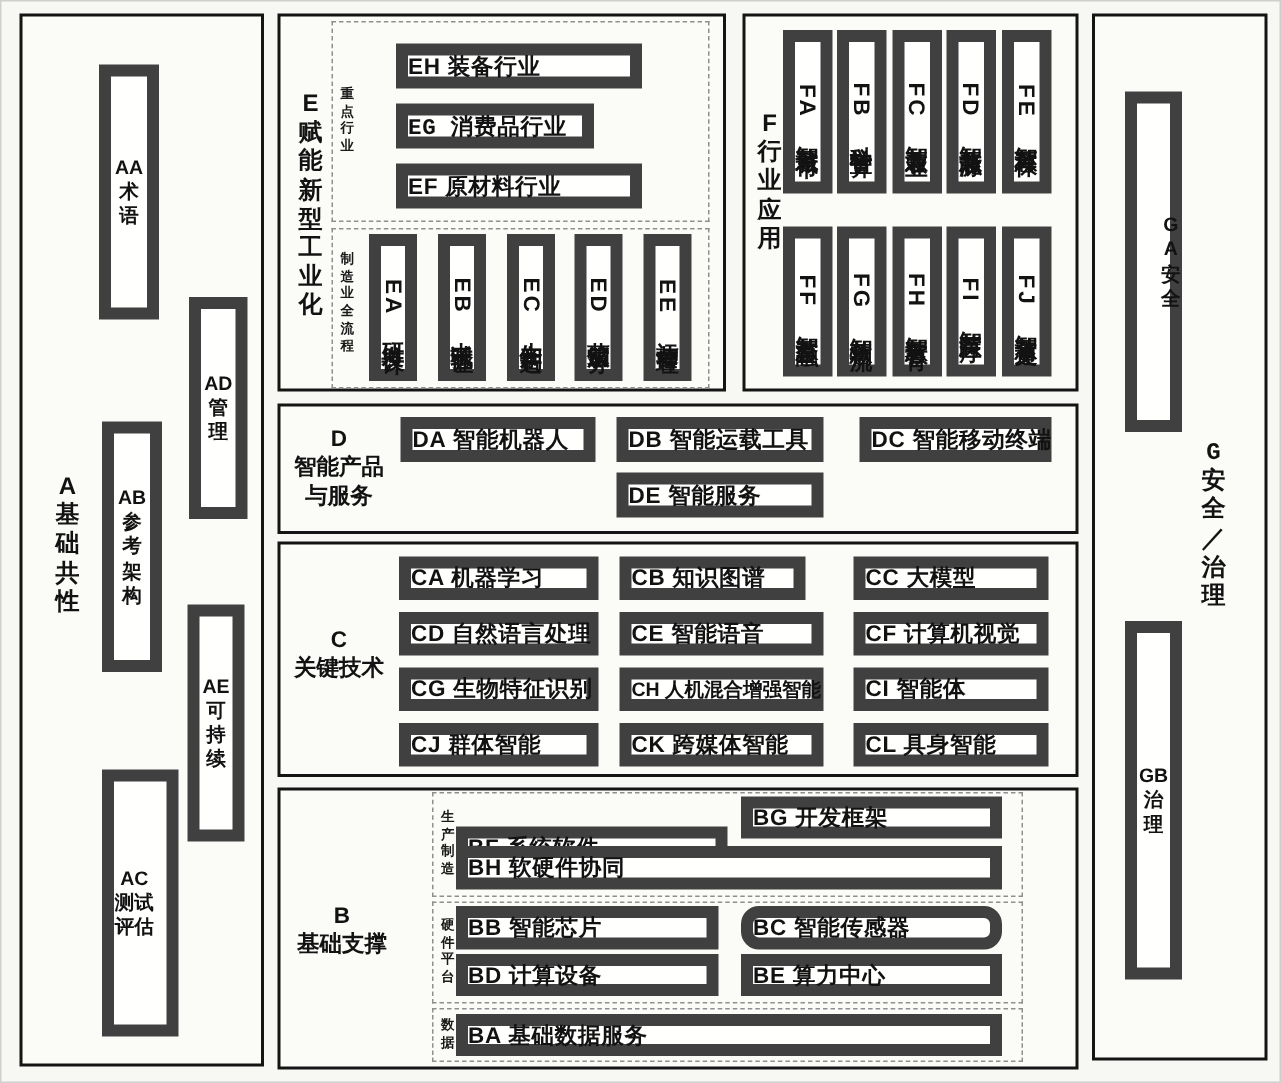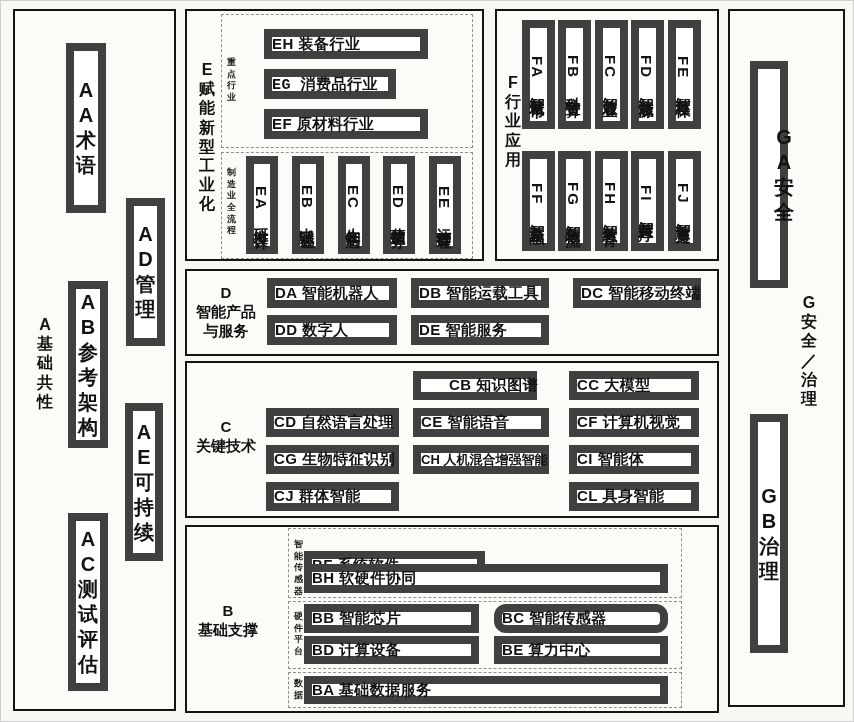--- a/index.html
+++ b/index.html
@@ -14,21 +14,21 @@
   
   .box{position:absolute;border:8px solid #404040;background:#fffffe;box-sizing:border-box;
        display:flex;align-items:center;justify-content:flex-start;}
   .hbox{font-size:15px;white-space:nowrap;letter-spacing:0.5px;}
   .hbox.sm{font-size:13px;letter-spacing:0;}
   
   .vbox span{writing-mode:vertical-rl;text-orientation:mixed;font-size:15px;
              letter-spacing:2px;line-height:1;}
   
   .stk{word-break:break-all;text-align:center;line-height:1.25;}
-  .box .stk{width:27px;font-size:20px;}
+  .box .stk{width:27px;font-size:13px;}
   .seclab{position:absolute;font-size:16px;line-height:1.2;}
   
   .hlab{position:absolute;text-align:center;font-size:15px;line-height:1.25;}
   
   .grp{position:absolute;border:1px dashed #8f8f8f;box-sizing:border-box;background:transparent;}
   .grplab{position:absolute;width:13px;font-size:9px;line-height:1.3;text-align:center;
           word-break:break-all;color:#1a1a1a;}
 </style>
 </head>
 <body>
@@ -42,21 +42,21 @@
     </div>
   <div class="box" style="left:125px;top:165px;width:39px;height:148px;margin-top:32px;">
       <span class="stk">AD 管理</span>
     </div>
   <div class="box" style="left:67px;top:280px;width:40px;height:167px;">
       <span class="stk">AB 参考架构</span>
     </div>
   <div class="box" style="left:124px;top:402px;width:38px;height:158px;">
       <span class="stk">AE 可持续</span>
     </div>
-  <div class="box" style="left:67px;top:512px;width:40px;height:178px;">
+  <div class="box" style="left:67px;top:512px;width:51px;height:178px;">
       <span class="stk">AC 测试评估</span>
     </div>
 
   <div class="sec" style="left:184px;top:8px;width:299px;height:252px;"></div>
   <div class="seclab stk" style="left:192px;top:15px;width:28px;margin-top:44px;">E 赋能新型工业化</div>
   <div class="grp" style="left:220px;top:13px;width:252px;height:134px;"></div>
   <div class="grplab" style="left:224px;top:56px;">重点行业</div>
   <div class="box hbox" style="left:263px;top:28px;width:164px;height:30px;">
       <span>EH 装备行业</span>
     </div>
@@ -125,33 +125,33 @@
   </div>
   <div class="box hbox" style="left:266px;top:277px;width:130px;height:30px;">
       <span>DA 智能机器人</span>
     </div>
   <div class="box hbox" style="left:410px;top:277px;width:138px;height:30px;">
       <span>DB 智能运载工具</span>
     </div>
   <div class="box hbox" style="left:572px;top:277px;width:128px;height:30px;">
       <span>DC 智能移动终端</span>
     </div>
-  <div class="box hbox" style="left:266px;top:314px;width:130px;height:30px;">
-      <span>DD 数字人</span>
-    </div>
   <div class="box hbox" style="left:410px;top:314px;width:138px;height:30px;">
       <span>DE 智能服务</span>
     </div>
 
   <div class="sec" style="left:184px;top:360px;width:534px;height:157px;"></div>
   <div class="hlab" style="left:189px;top:417px;width:72px;">
     <div>C</div>
     <div>关键技术</div>
   </div>
-  <div class="box hbox" style="left:412px;top:370px;width:124px;height:29px;padding-left:28px;">
+  <div class="box hbox" style="left:265px;top:370px;width:133px;height:29px;">
+      <span>CA 机器学习</span>
+    </div>
+  <div class="box hbox" style="left:412px;top:370px;width:124px;height:29px;">
       <span>CB 知识图谱</span>
     </div>
   <div class="box hbox" style="left:568px;top:370px;width:130px;height:29px;">
       <span>CC 大模型</span>
     </div>
   <div class="box hbox" style="left:265px;top:407px;width:133px;height:29px;">
       <span>CD 自然语言处理</span>
     </div>
   <div class="box hbox" style="left:412px;top:407px;width:136px;height:29px;">
       <span>CE 智能语音</span>
@@ -163,34 +163,40 @@
       <span>CG 生物特征识别</span>
     </div>
   <div class="box hbox sm" style="left:412px;top:444px;width:136px;height:29px;">
       <span>CH 人机混合增强智能</span>
     </div>
   <div class="box hbox" style="left:568px;top:444px;width:130px;height:29px;">
       <span>CI 智能体</span>
     </div>
   <div class="box hbox" style="left:265px;top:481px;width:133px;height:29px;">
       <span>CJ 群体智能</span>
+    </div>
+  <div class="box hbox" style="left:412px;top:481px;width:136px;height:29px;">
+      <span>CK 跨媒体智能</span>
     </div>
   <div class="box hbox" style="left:568px;top:481px;width:130px;height:29px;">
       <span>CL 具身智能</span>
     </div>
 
   <div class="sec" style="left:184px;top:524px;width:534px;height:188px;"></div>
   <div class="hlab" style="left:189px;top:601px;width:76px;">
     <div>B</div>
     <div>基础支撑</div>
   </div>
   <div class="grp" style="left:287px;top:527px;width:394px;height:70px;"></div>
-  <div class="grplab" style="left:291px;top:538px;">智能传感器</div>
+  <div class="grplab" style="left:291px;top:538px;">生产制造</div>
   <div class="box hbox" style="left:303px;top:550px;width:181px;height:28px;">
       <span>BF 系统软件</span>
+    </div>
+  <div class="box hbox" style="left:493px;top:530px;width:174px;height:28px;">
+      <span>BG 开发框架</span>
     </div>
   <div class="box hbox" style="left:303px;top:563px;width:364px;height:29px;">
       <span>BH 软硬件协同</span>
     </div>
   <div class="grp" style="left:287px;top:600px;width:394px;height:68px;"></div>
   <div class="grplab" style="left:291px;top:610px;">硬件平台</div>
   <div class="box hbox" style="left:303px;top:603px;width:175px;height:29px;">
       <span>BB 智能芯片</span>
     </div>
   <div class="box hbox" style="left:493px;top:603px;width:174px;height:29px;border-radius:12px;">
@@ -202,21 +208,21 @@
   <div class="box hbox" style="left:493px;top:635px;width:174px;height:28px;">
       <span>BE 算力中心</span>
     </div>
   <div class="grp" style="left:287px;top:671px;width:394px;height:36px;"></div>
   <div class="grplab" style="left:291px;top:677px;">数据</div>
   <div class="box hbox" style="left:303px;top:675px;width:364px;height:28px;">
       <span>BA 基础数据服务</span>
     </div>
 
   <div class="sec" style="left:727px;top:8px;width:117px;height:698px;"></div>
-  <div class="seclab stk" style="left:794px;top:292px;width:28px;">G 安全／治理</div>
+  <div class="seclab stk" style="left:794px;top:292px;width:28px;font-family:Liberation Mono, monospace;">G 安全／治理</div>
   <div class="box" style="left:749px;top:60px;width:38px;height:227px;padding-left:16px;">
       <span class="stk">GA 安全</span>
     </div>
   <div class="box" style="left:749px;top:413px;width:38px;height:239px;">
       <span class="stk">GB 治理</span>
     </div>
 
 </div>
 
 </body></html>

